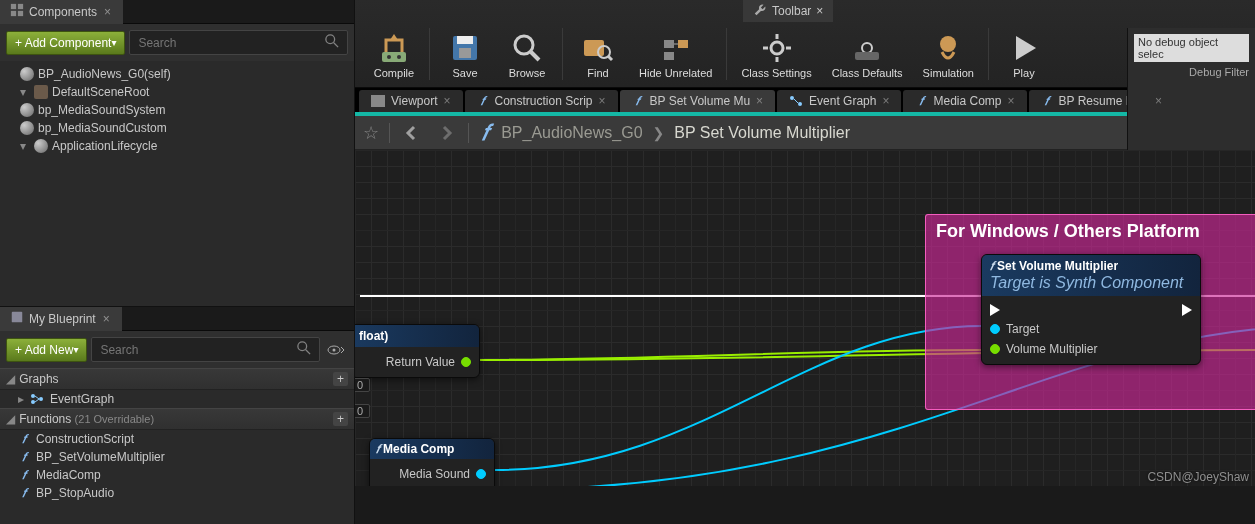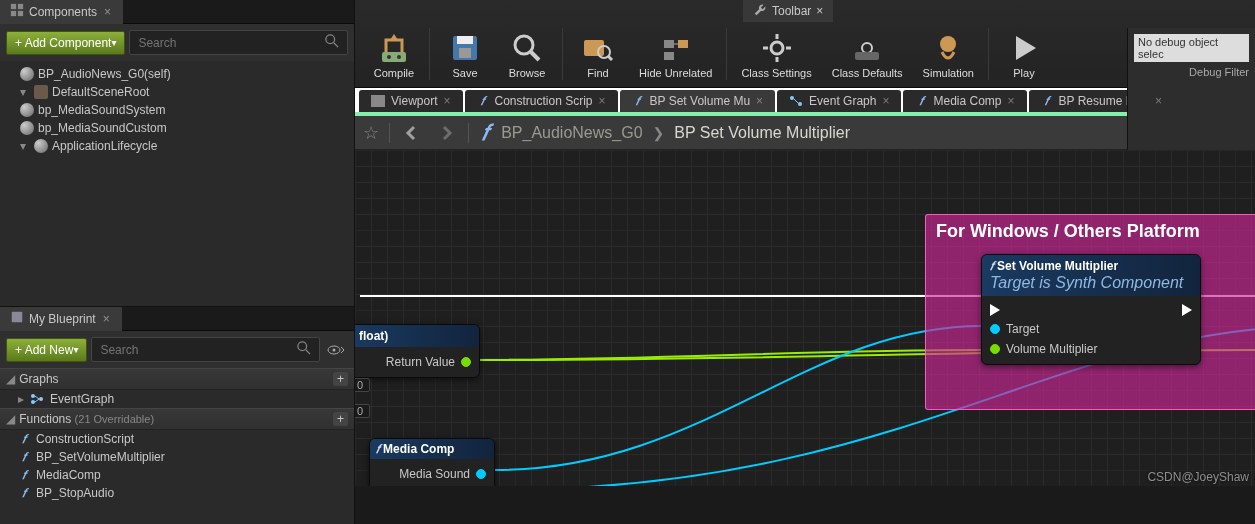--- a/index.html
+++ b/index.html
@@ -44,21 +44,21 @@
 .toolbar-main { height: 88px; background: linear-gradient(#2a2a2a,#232323); border-bottom: 1px solid #0a0a0a; display: flex; align-items: flex-end; }
 .toolbar-tab { position: absolute; top: 0; left: 388px; height: 22px; background: #383838; padding: 3px 10px; display: flex; align-items: center; gap: 5px; }
 .tb-buttons { display: flex; align-items: center; padding: 4px 8px; gap: 0; }
 .tb-btn { display: flex; flex-direction: column; align-items: center; padding: 4px 10px; cursor: pointer; border-radius: 2px; min-width: 62px; }
 .tb-btn .icon { width: 38px; height: 38px; display: flex; align-items: center; justify-content: center; font-size: 26px; }
 .tb-btn .lbl { font-size: 11px; color: #ddd; white-space: nowrap; }
 .tb-sep { width: 1px; height: 52px; background: #3a3a3a; margin: 0 4px; }
 .tb-right { position: absolute; right: 0; top: 28px; bottom: 0; width: 128px; background: #2d2d2d; border-left: 1px solid #111; display: flex; flex-direction: column; align-items: flex-end; padding: 6px; gap: 4px; }
 
 
-.graph-tabs { height: 28px; background: #ffffff; display: flex; align-items: flex-end; border-bottom: 4px solid #86efac; padding-left: 4px; gap: 2px; }
+.graph-tabs { height: 28px; background: #000000; display: flex; align-items: flex-end; border-bottom: 4px solid #14b8a6; padding-left: 4px; gap: 2px; }
 .gtab { background: #2a2a2a; padding: 4px 12px; display: flex; align-items: center; gap: 6px; cursor: pointer; margin-bottom: 0; border-radius: 3px 3px 0 0; }
 .gtab.active { background: #3a3a3a; }
 .gtab .close { opacity: 0.5; }
 
 
 .crumb-bar { height: 34px; background: #3a3a3a; display: flex; align-items: center; padding: 0 8px; gap: 10px; border-bottom: 1px solid #222; }
 .nav-arrow { width: 24px; height: 24px; display: flex; align-items: center; justify-content: center; cursor: pointer; opacity: 0.7; font-size: 18px; }
 .star { font-size: 18px; opacity: 0.5; }
 .crumb-sep { width: 1px; height: 20px; background: #555; }
 .crumb-text { font-size: 16px; color: #9a9a92; }

